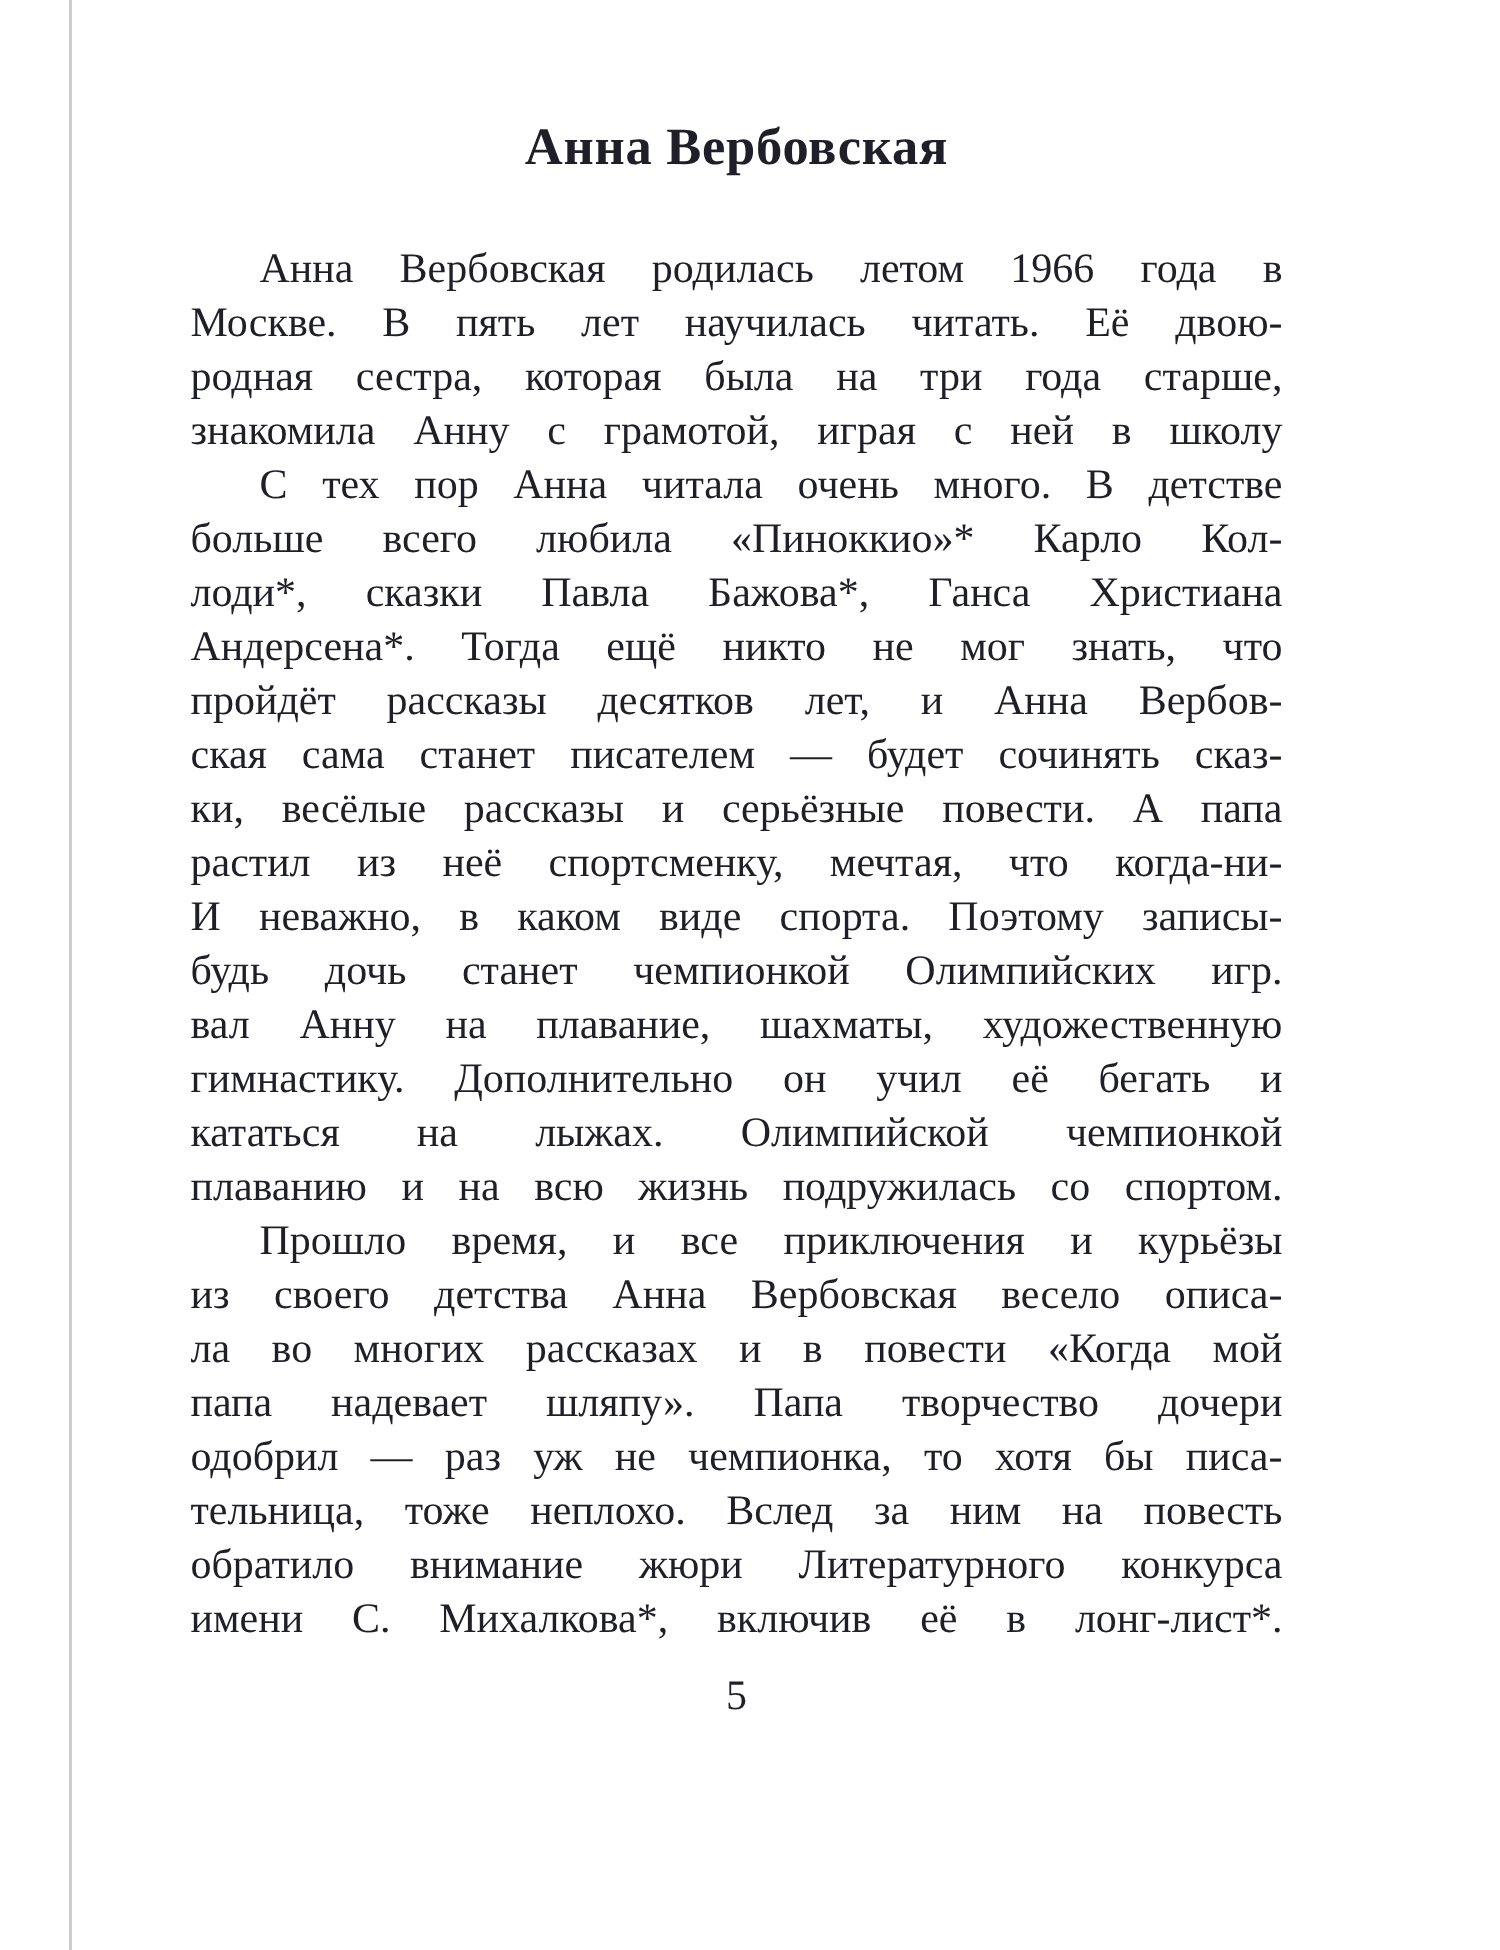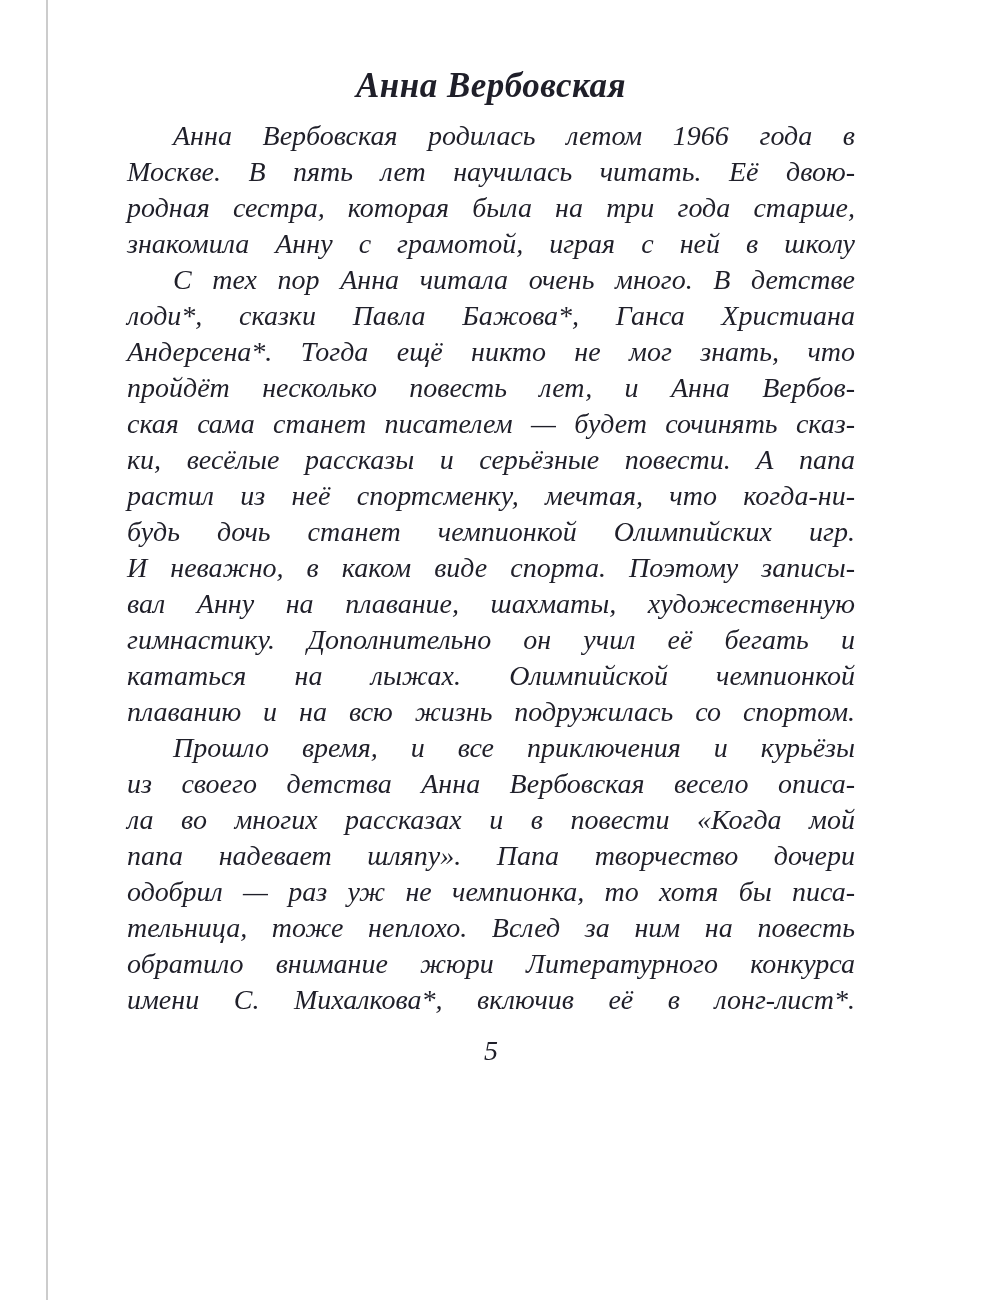--- a/index.html
+++ b/index.html
@@ -26,35 +26,34 @@
     position: absolute;
     left: 46px;
     top: 0;
     width: 2px;
     height: 100%;
     background: var(--edge-color);
   }
   .content {
     position: absolute;
     left: 127px;
-    top: 4px;
+    top: 16px;
     width: 728px;
-    font-style: italic;
   }
   .title {
     margin-top: 62px;
     height: 40px;
     line-height: 40px;
     text-align: center;
     font-size: 35px;
     font-weight: bold;
     letter-spacing: 0.5px;
   }
   .body-text {
-    margin-top: 12px;
+    margin-top: 44px;
   }
   .line {
     height: 36px;
     line-height: 36px;
     font-size: 28px;
     text-align: justify;
     text-align-last: justify;
     white-space: nowrap;
   }
   .line.short-last {
@@ -79,28 +78,29 @@
     <h1 class="title">Анна Вербовская</h1>
     <div class="body-text">
         <div>
           <div class="line first">Анна Вербовская родилась летом 1966 года в</div>
           <div class="line">Москве. В пять лет научилась читать. Её двою-</div>
           <div class="line">родная сестра, которая была на три года старше,</div>
           <div class="line">знакомила Анну с грамотой, играя с ней в школу</div>
         </div>
         <div>
           <div class="line first">С тех пор Анна читала очень много. В детстве</div>
+          <div class="line">больше всего любила «Пиноккио»* Карло Кол-</div>
           <div class="line">лоди*, сказки Павла Бажова*, Ганса Христиана</div>
           <div class="line">Андерсена*. Тогда ещё никто не мог знать, что</div>
-          <div class="line">пройдёт несколько повесть лет, и Анна Вербов-</div>
+          <div class="line">пройдёт рассказы десятков лет, и Анна Вербов-</div>
           <div class="line">ская сама станет писателем — будет сочинять сказ-</div>
           <div class="line">ки, весёлые рассказы и серьёзные повести. А папа</div>
           <div class="line">растил из неё спортсменку, мечтая, что когда-ни-</div>
+          <div class="line">И неважно, в каком виде спорта. Поэтому записы-</div>
           <div class="line">будь дочь станет чемпионкой Олимпийских игр.</div>
-          <div class="line">И неважно, в каком виде спорта. Поэтому записы-</div>
           <div class="line">вал Анну на плавание, шахматы, художественную</div>
           <div class="line">гимнастику. Дополнительно он учил её бегать и</div>
           <div class="line">кататься на лыжах. Олимпийской чемпионкой</div>
           <div class="line">плаванию и на всю жизнь подружилась со спортом.</div>
         </div>
         <div>
           <div class="line first">Прошло время, и все приключения и курьёзы</div>
           <div class="line">из своего детства Анна Вербовская весело описа-</div>
           <div class="line">ла во многих рассказах и в повести «Когда мой</div>
           <div class="line">папа надевает шляпу». Папа творчество дочери</div>

